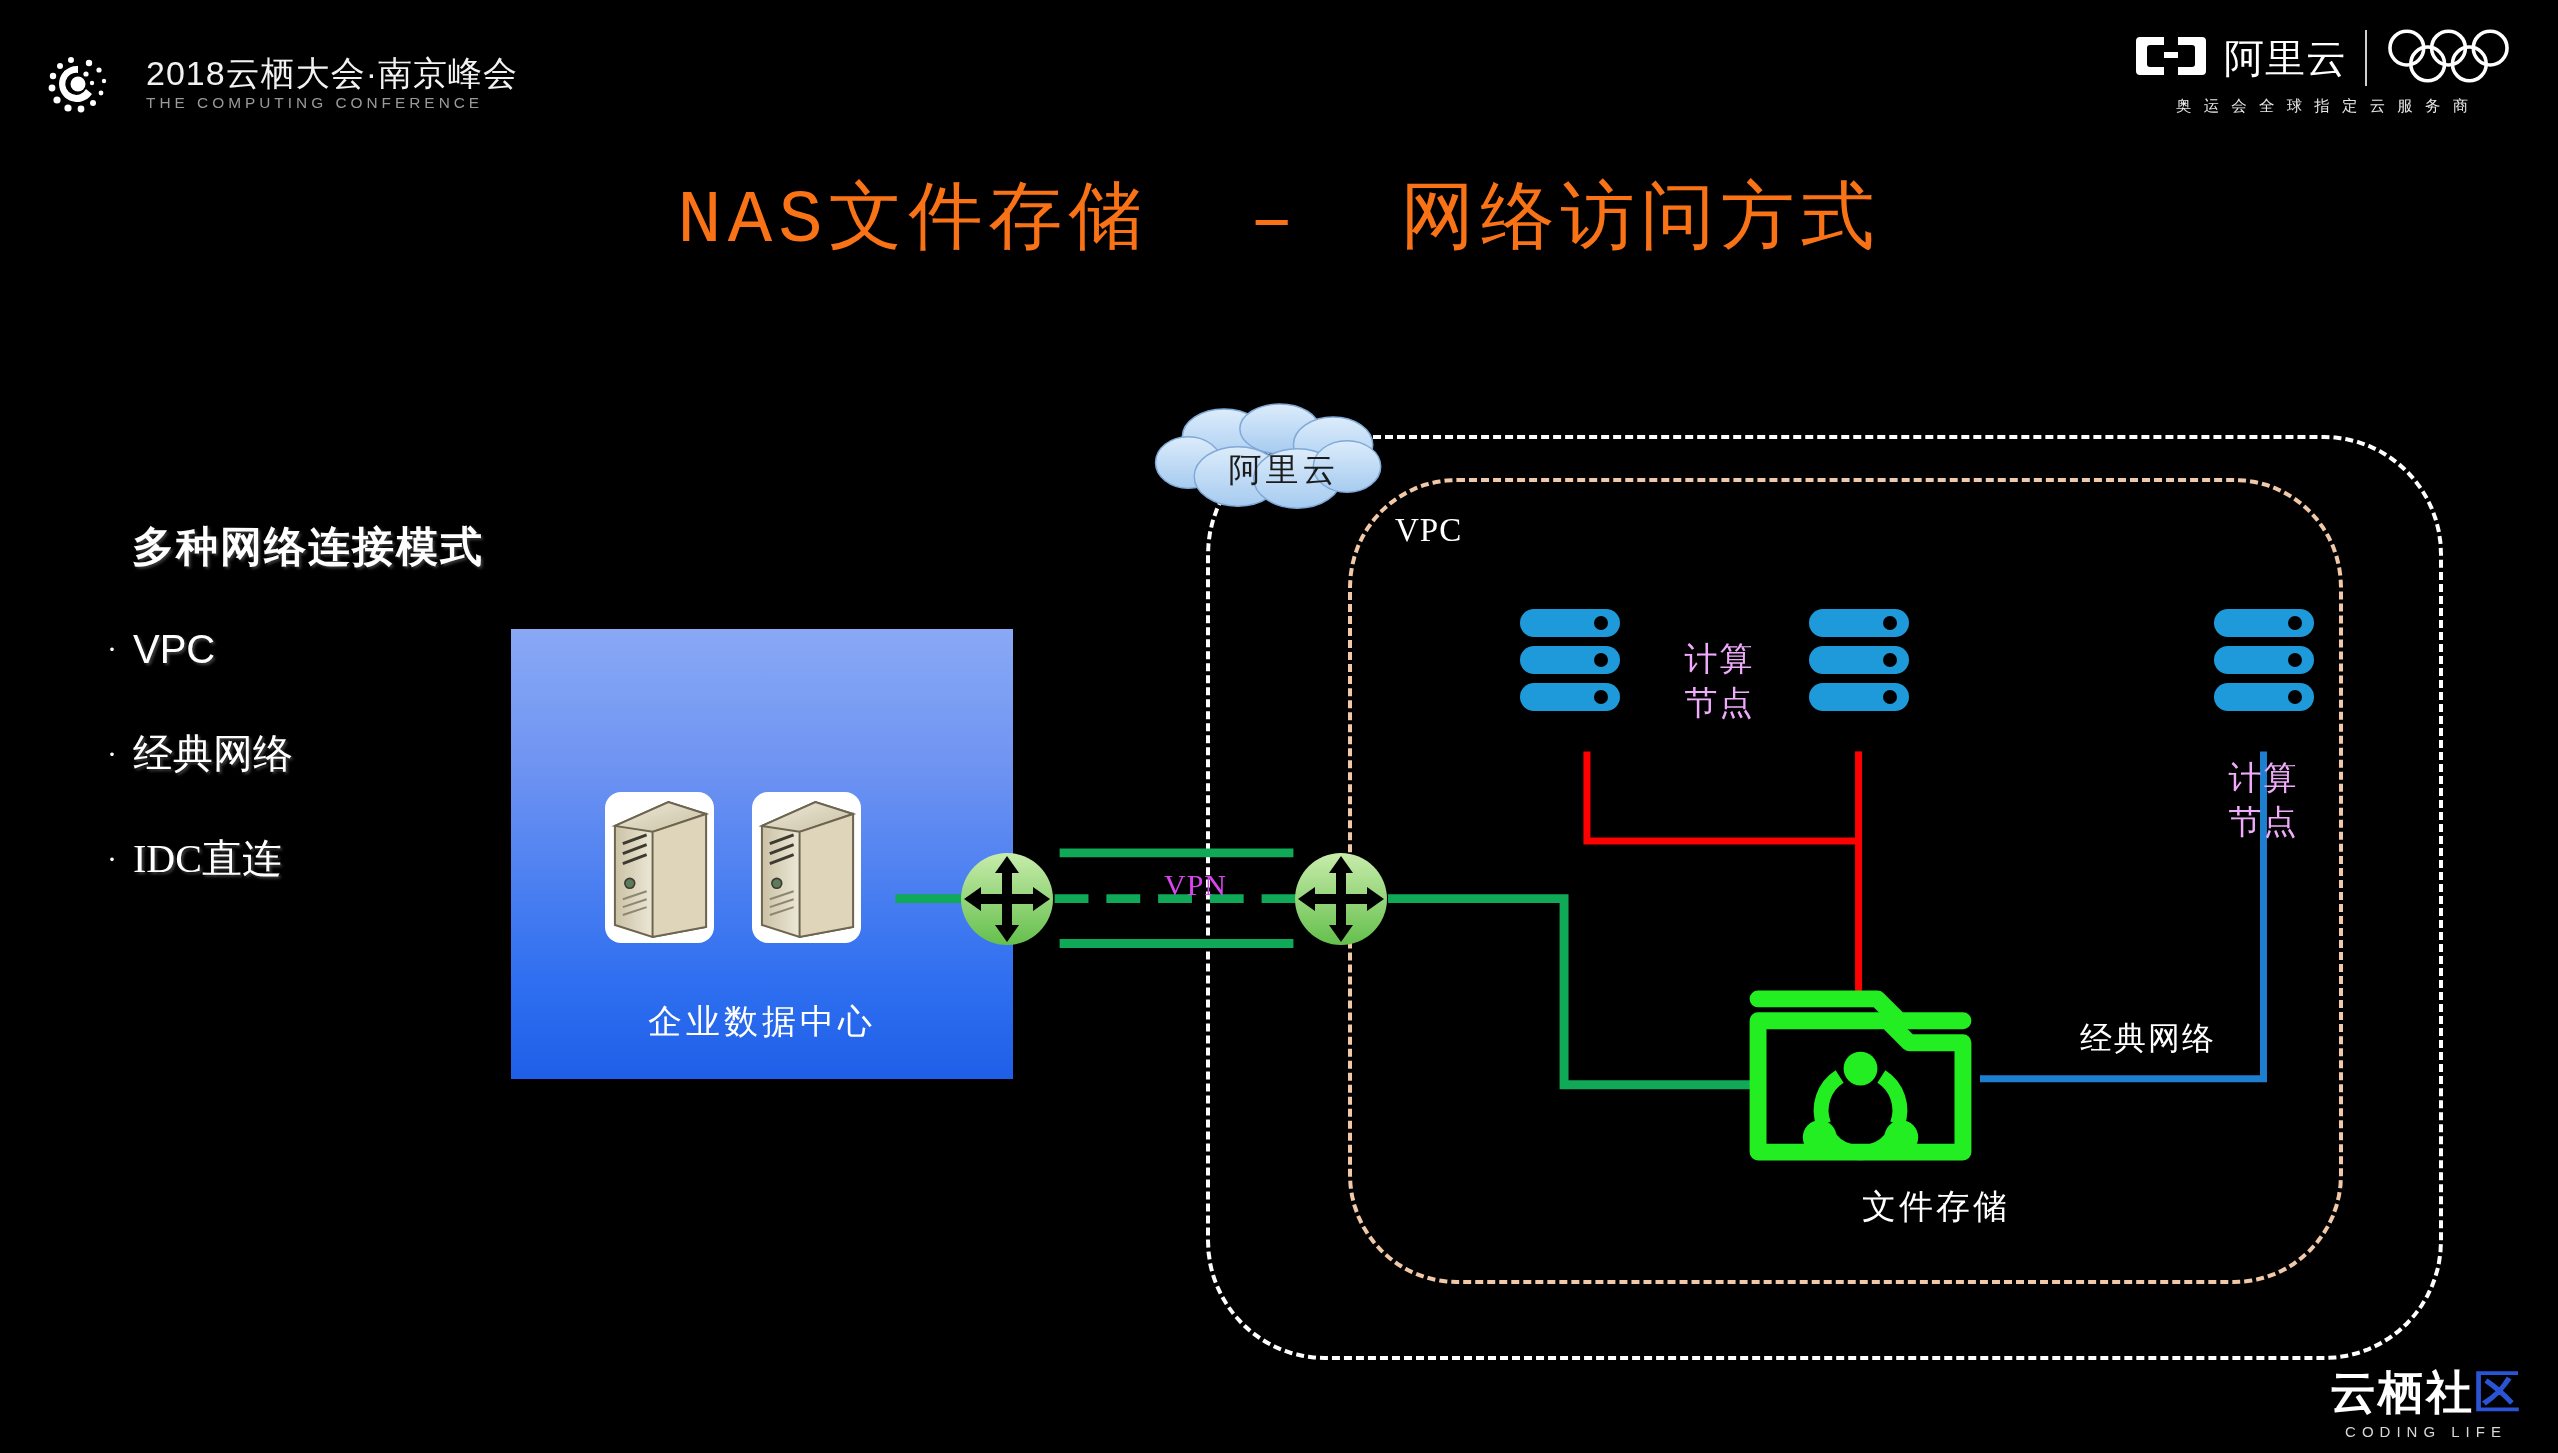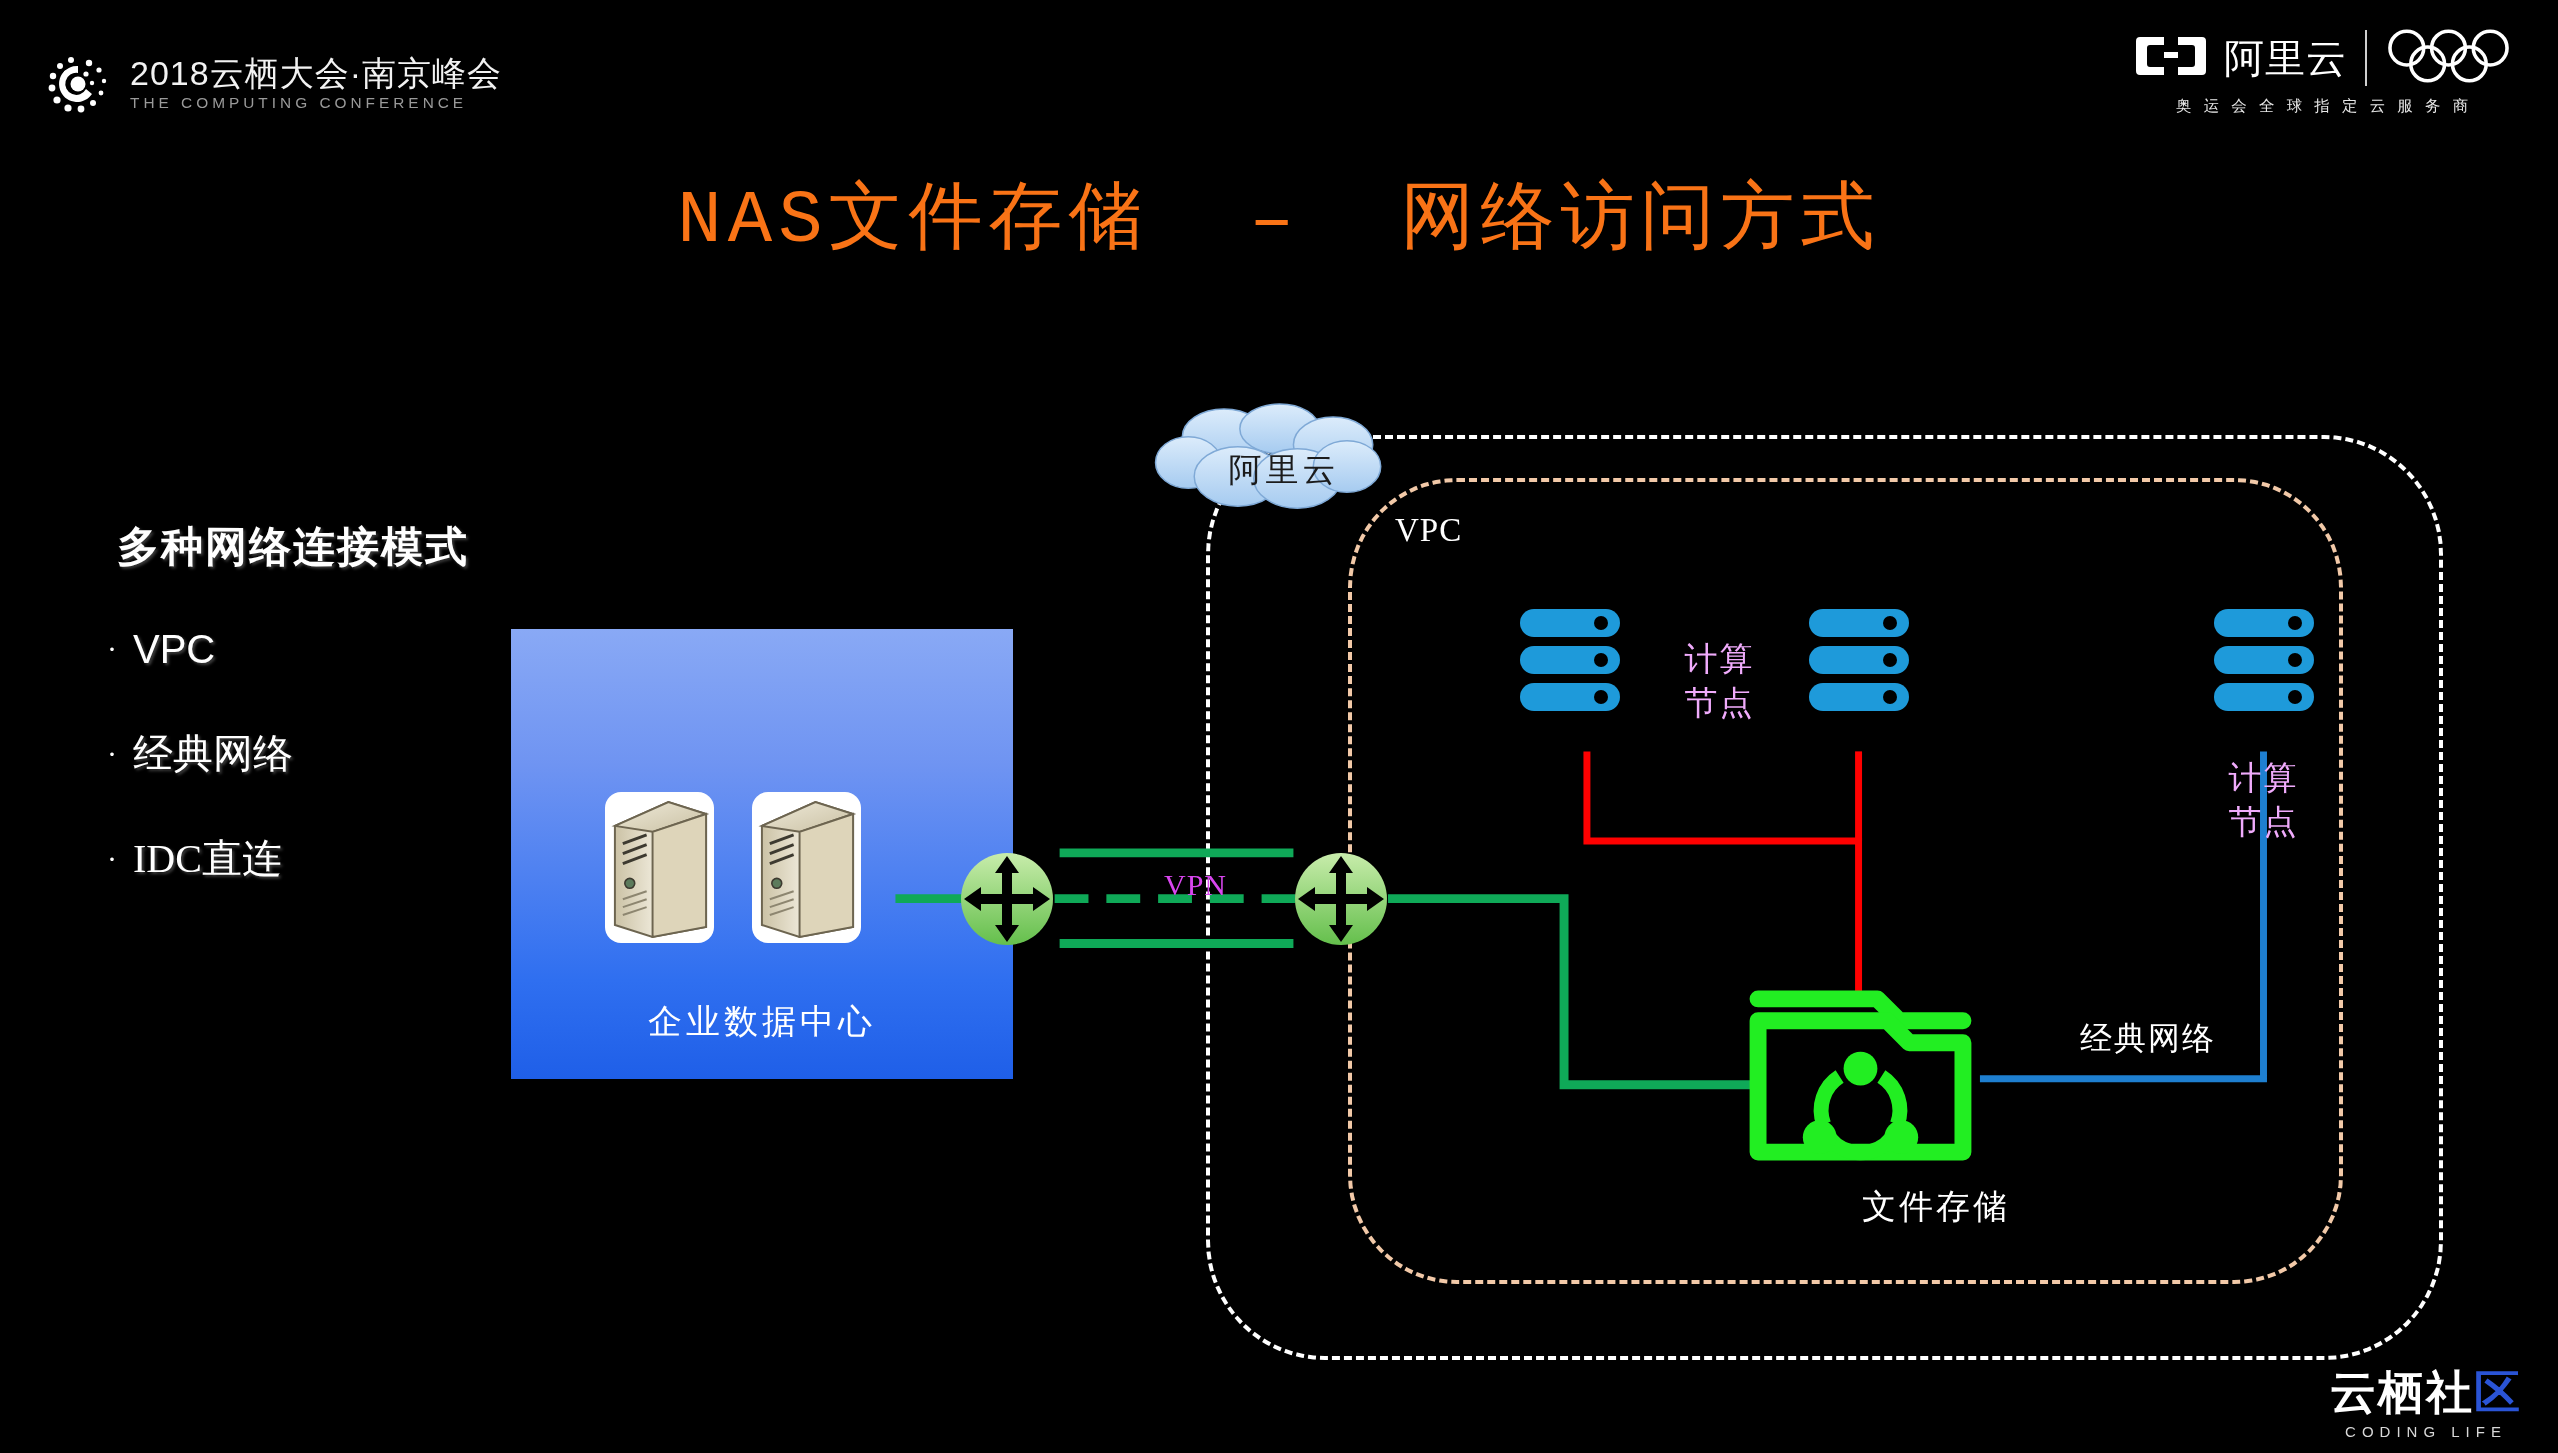--- a/index.html
+++ b/index.html
@@ -6,21 +6,21 @@
   html,body { background:#000; }
   body {
     width:2558px; height:1454px;
     position:relative; overflow:hidden;
     font-family:"Liberation Serif", serif;
     color:#fff;
   }
   .slide { position:absolute; inset:0; background:#000; }
 
   
-  .hdr-left { position:absolute; left:42px; top:48px; display:flex; align-items:center; gap:16px; }
+  .hdr-left { position:absolute; left:42px; top:48px; display:flex; align-items:center; gap:32px; }
   .cc-mark { width:72px; height:72px; position:relative; }
   .hdr-left-text { display:flex; flex-direction:column; gap:3px; }
   .hdr-cn { font-family:"Liberation Sans", sans-serif; font-size:34px; letter-spacing:1px; color:#f2f2f2; font-weight:400; line-height:1.05; }
   .hdr-en { font-family:"Liberation Sans", sans-serif; font-size:15.4px; letter-spacing:4px; color:#9a9a9a; }
 
   .hdr-right { position:absolute; right:46px; top:28px; display:flex; flex-direction:column; align-items:center; gap:8px; }
   .hdr-right-row { display:flex; align-items:center; gap:18px; }
   .aliyun-word { font-family:"Liberation Sans", sans-serif; font-size:40px; color:#fff; letter-spacing:1px; line-height:1; }
   .vbar { width:2px; height:56px; background:#cfcfcf; }
   .hdr-tag { font-family:"Liberation Sans", sans-serif; font-size:15.4px; letter-spacing:4px; color:#e8e8e8; }
@@ -29,21 +29,21 @@
   .title {
     position:absolute; left:0; right:0; top:167px;
     text-align:center;
     font-size:74px; color:#f97316; letter-spacing:6px;
     font-family:Liberation Mono, monospace;
     white-space:pre;
   }
 
   
   .lead {
-    position:absolute; left:117px; top:519px;
+    position:absolute; left:132px; top:519px;
     font-family:Liberation Serif, serif;
     font-size:42px; font-weight:bold; color:#fff; letter-spacing:2px;
     text-shadow:2px 2px 3px rgba(90,90,90,.65);
   }
   .bullets { position:absolute; left:107px; top:627px; width:418px; }
   .bullet { display:flex; align-items:flex-start; gap:16px; height:105px; }
   .bullet .dot { font-size:30px; line-height:44px; color:#fff; }
   .bullet .btxt {
     font-size:40px; color:#fff; line-height:44px;
     font-family:"Liberation Sans", sans-serif;

